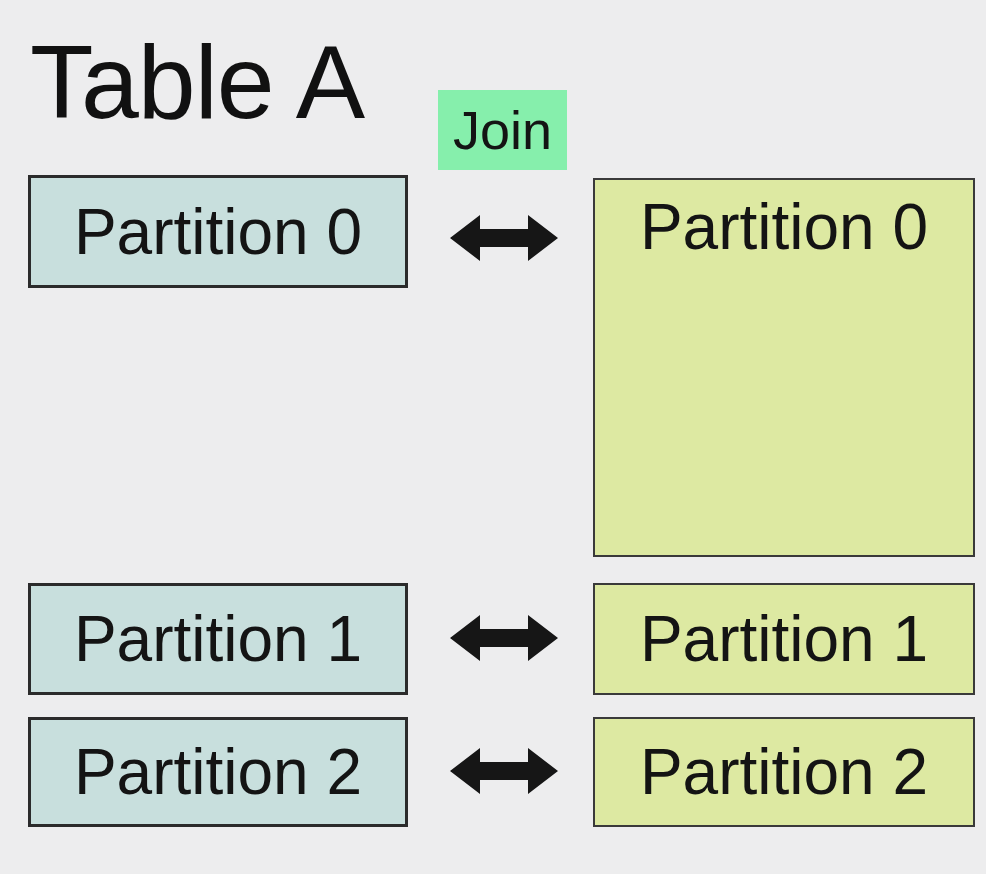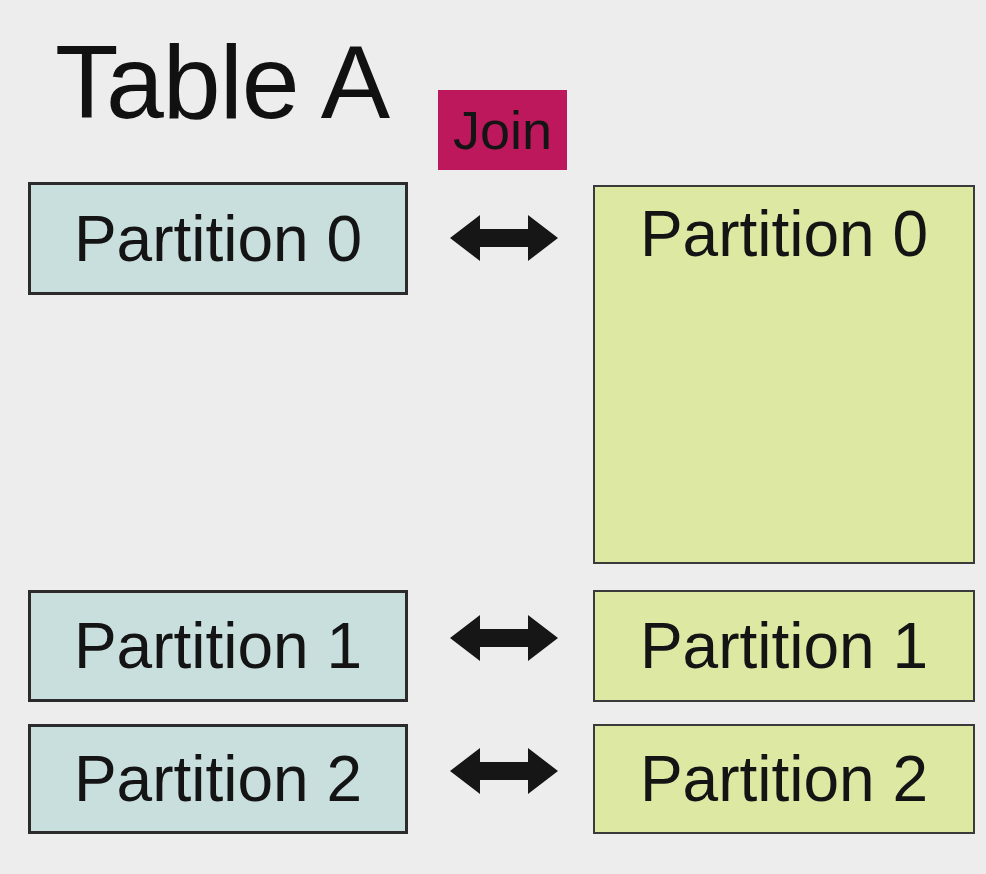--- a/index.html
+++ b/index.html
@@ -18,47 +18,46 @@
   }
   .title {
     position: absolute;
     font-size: 104px;
     line-height: 1.08;
     font-weight: 400;
     color: #111111;
     letter-spacing: -1px;
     white-space: nowrap;
   }
-  .title-a { left: 30px; top: 26px; margin-left: 25px; }
+  .title-a { left: 30px; top: 26px; }
   .title-b { left: 618px; top: 26px; }
 
   .join-box {
     position: absolute;
     left: 438px;
     top: 90px;
     width: 129px;
     height: 80px;
-    background: #be185d;
+    background: #86efac;
     display: flex;
     align-items: center;
     justify-content: center;
     font-size: 54px;
     color: #141414;
   }
 
   .box {
     position: absolute;
     box-sizing: border-box;
     display: flex;
     align-items: center;
     justify-content: center;
     font-size: 64px;
     color: #141414;
     white-space: nowrap;
-    margin-top: 7px;
   }
   .box.a {
     left: 28px;
     width: 380px;
     background: #c8dfdd;
     border: 3px solid #2b2b2b;
   }
   .box.b {
     left: 593px;
     width: 382px;

